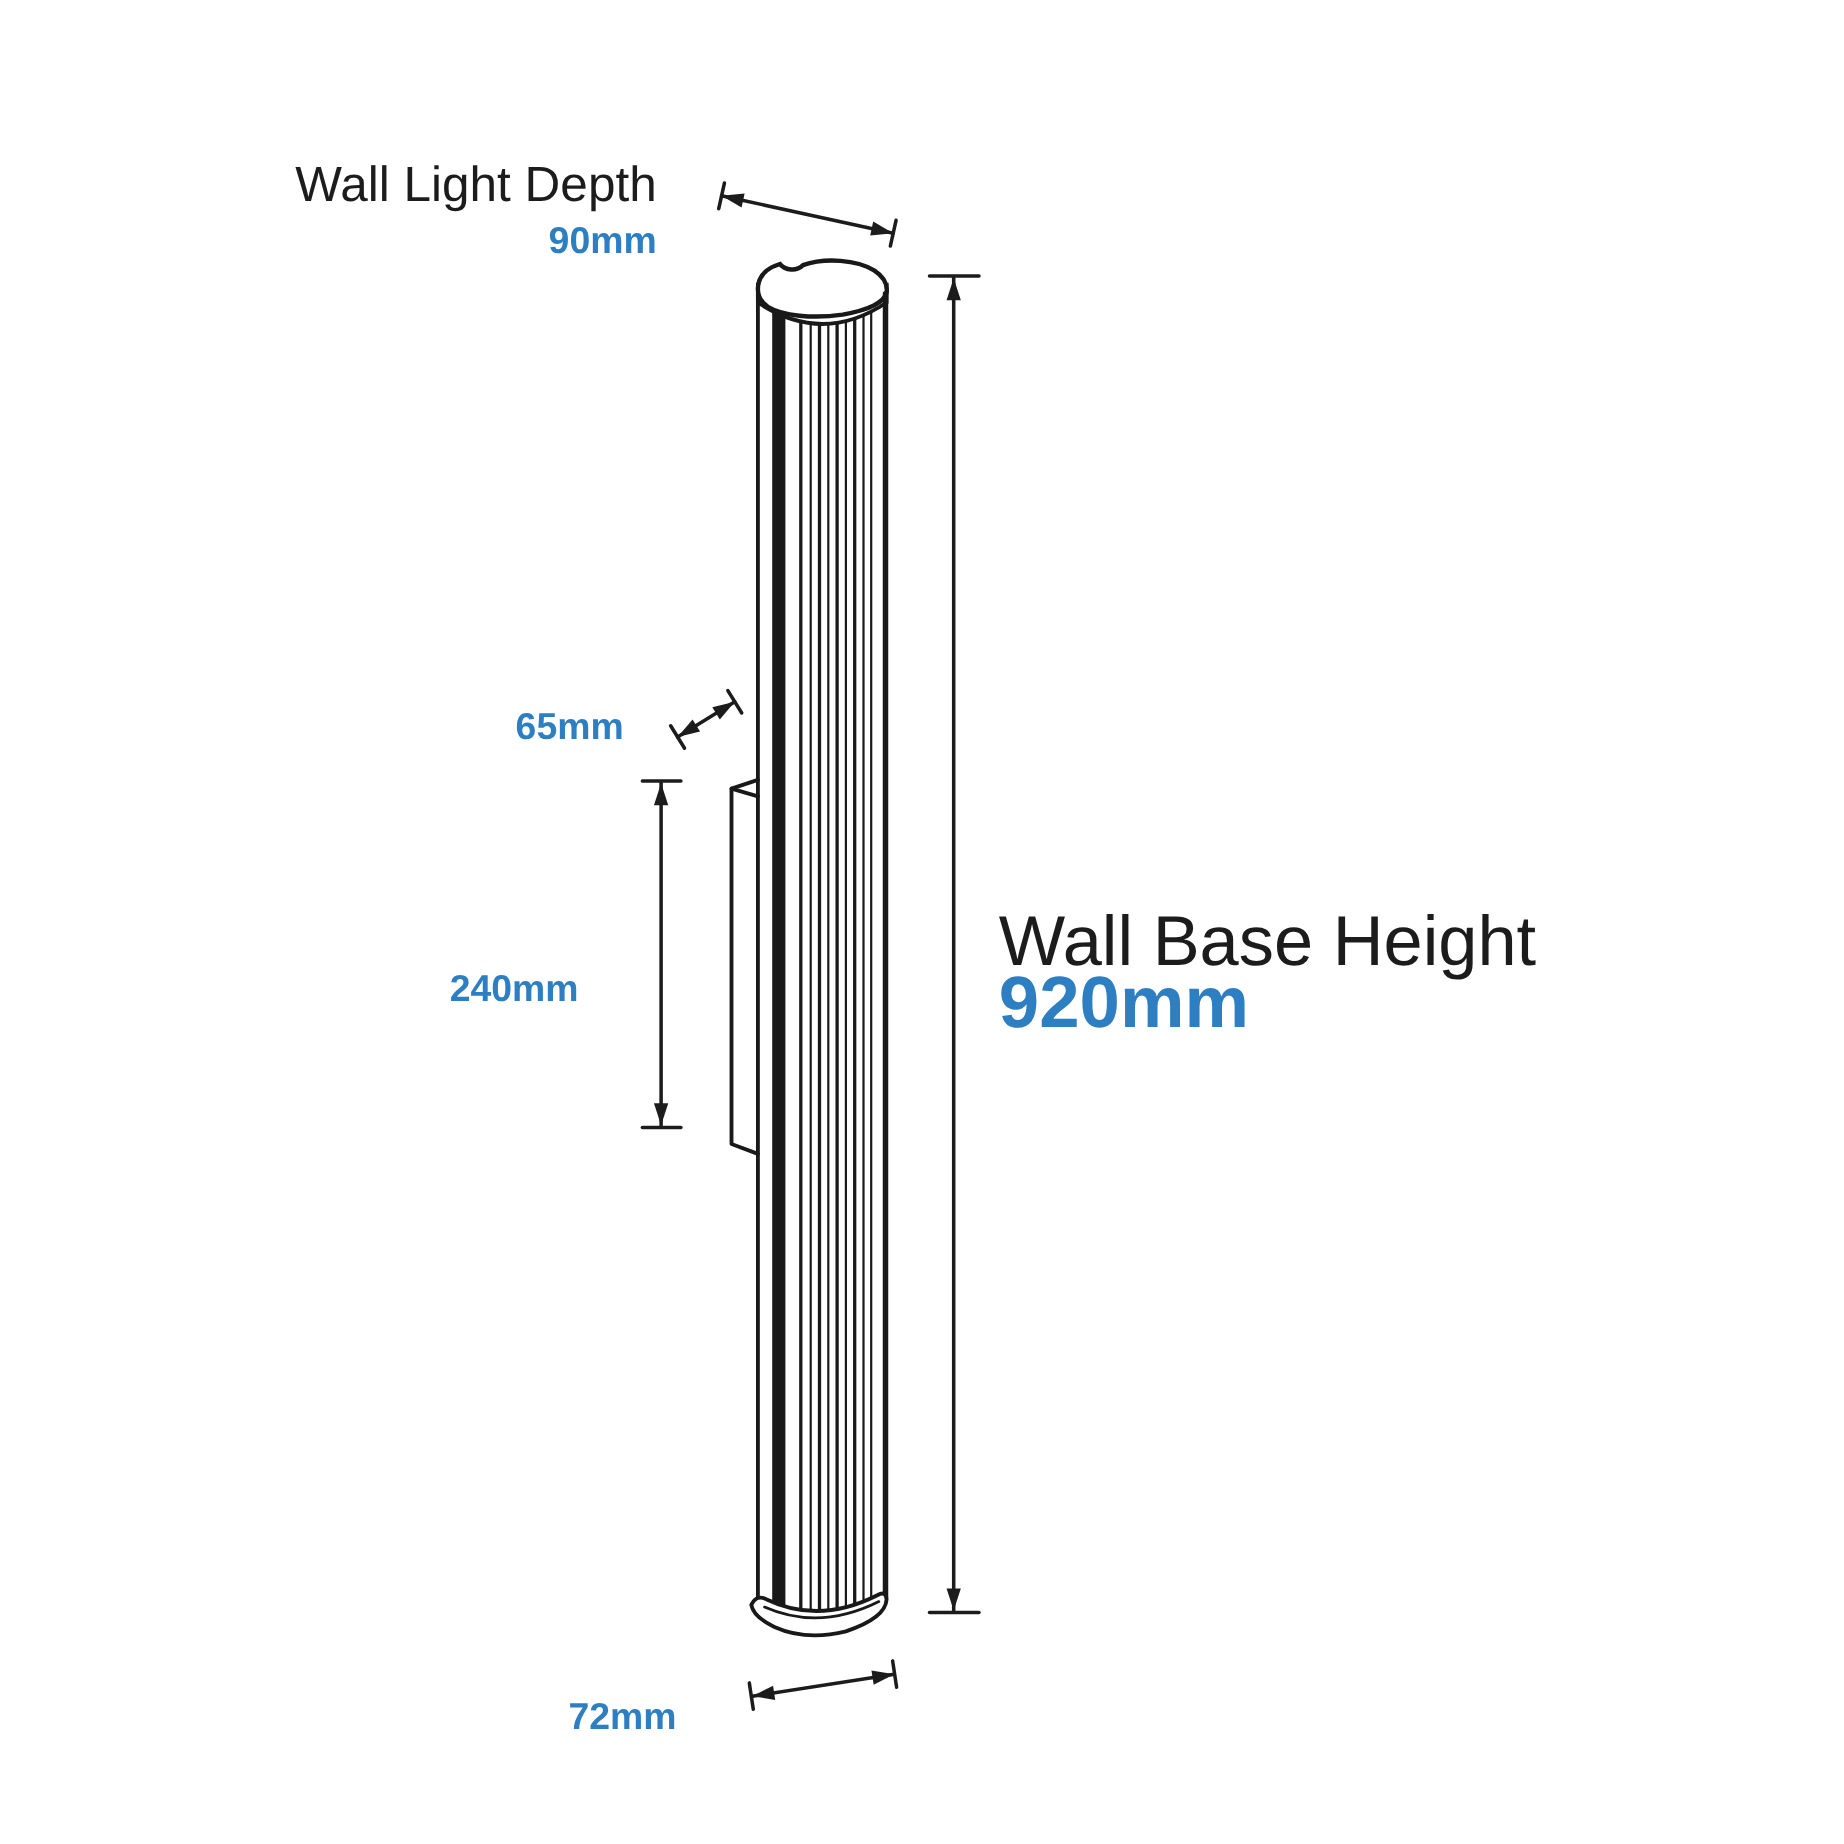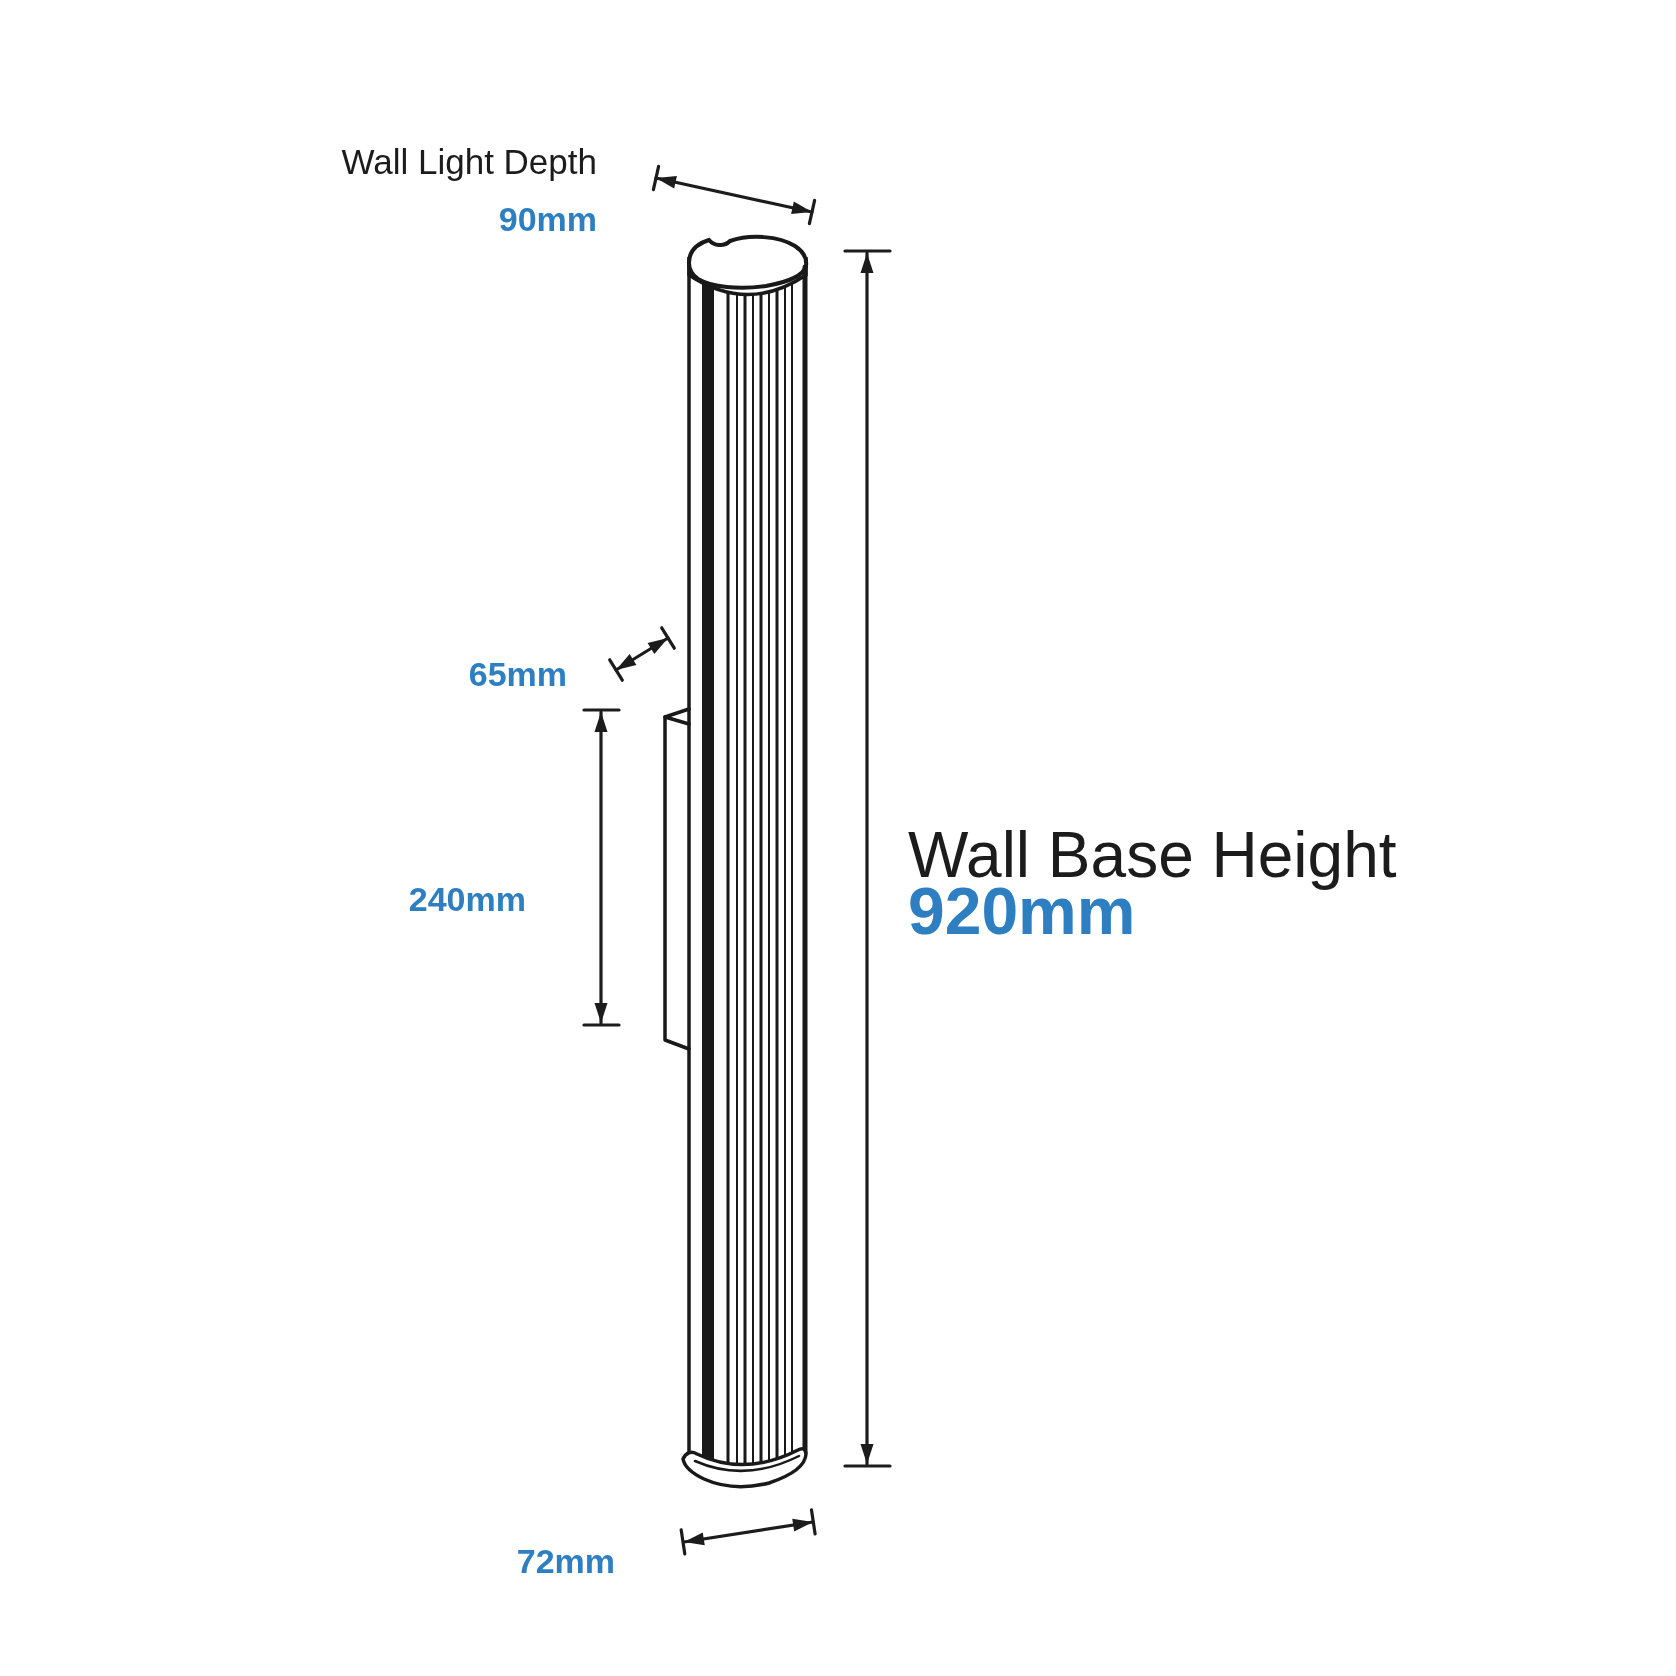--- a/index.html
+++ b/index.html
@@ -11,21 +11,21 @@
     position:relative;
     width:1676px;height:1676px;
     background:#ffffff;
     font-family:"Liberation Sans", sans-serif;
     overflow:hidden;
   }
   .drawing{position:absolute;left:0;top:0;}
   .dim-label{
     position:absolute;
     color:var(--ink);
-    font-size:35px;
+    font-size:45px;
     font-weight:400;
     line-height:1.1;
     white-space:nowrap;
   }
   .dim-value{
     position:absolute;
     color:var(--accent);
     font-size:34px;
     font-weight:700;
     line-height:1.1;
@@ -117,21 +117,21 @@
         <line x1="684" y1="1542" x2="813" y2="1522" marker-start="url(#arrowhead)" marker-end="url(#arrowhead)"></line>
         <line x1="684.8" y1="1553.9" x2="681.2" y2="1529.9"></line>
         <line x1="815.1" y1="1533.9" x2="811.5" y2="1509.9"></line>
       </g>
     </g>
   </svg>
 
   <div class="dim-label align-right" style="right:1079px;top:143px;">Wall Light Depth</div>
   <div class="dim-value align-right" style="right:1079px;top:201px;">90mm</div>
 
-  <div class="dim-value align-right" style="right:1109px;top:643px;margin-top:13px;">65mm</div>
+  <div class="dim-value align-right" style="right:1109px;top:643px;">65mm</div>
 
   <div class="dim-value align-right" style="right:1150px;top:881px;">240mm</div>
 
   <div class="dim-label big-label" style="left:908px;top:820px;">Wall Base Height</div>
   <div class="dim-value big-value" style="left:908px;top:875px;">920mm</div>
 
   <div class="dim-value align-right" style="right:1061px;top:1543px;text-align:center;">72mm</div>
 
 </div>
 

